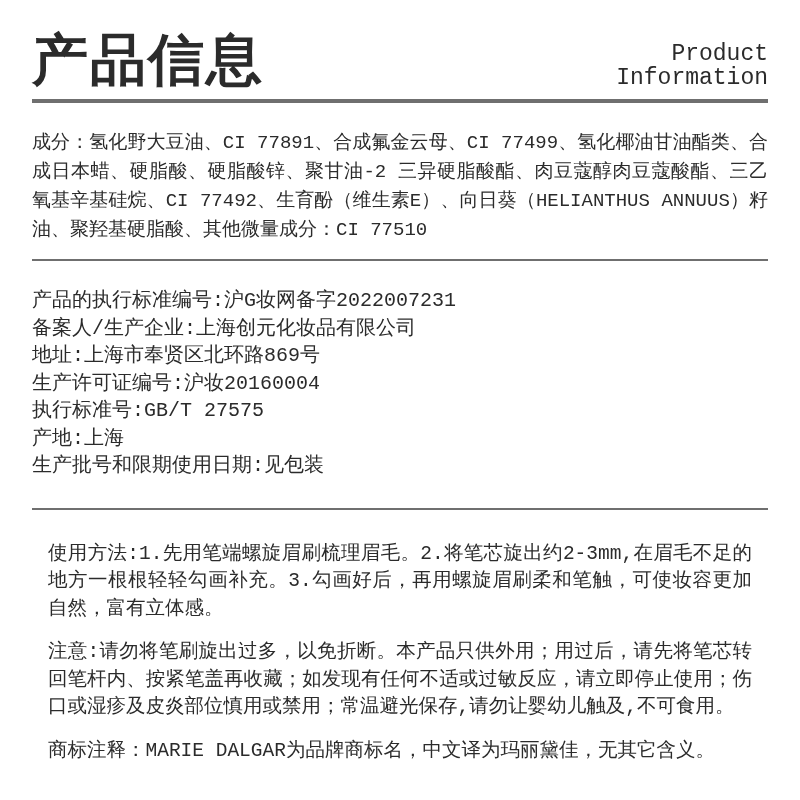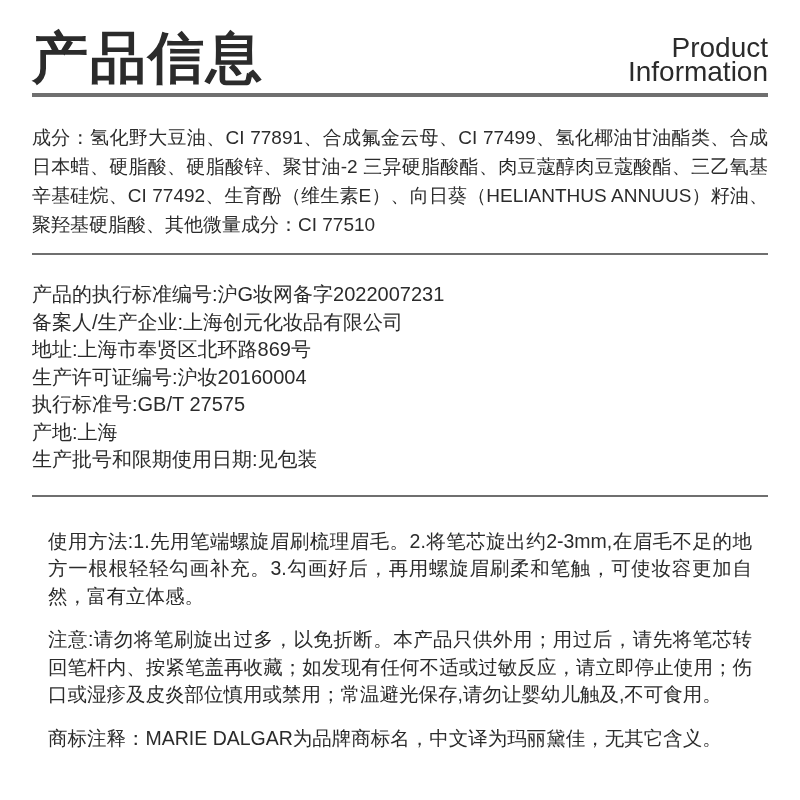--- a/index.html
+++ b/index.html
@@ -11,40 +11,41 @@
     width: 800px;
     height: 800px;
     overflow: hidden;
     font-family: "Liberation Sans", sans-serif;
     color: #2b2b2b;
   }
   .page {
     box-sizing: border-box;
     width: 800px;
     height: 800px;
-    padding: 8px 32px;
+    padding: 14px 32px;
     background: #ffffff;
+    font-family: Liberation Mono, monospace;
   }
   .header {
     display: flex;
     justify-content: space-between;
     align-items: flex-end;
     padding-top: 22px;
     padding-bottom: 7px;
   }
   .title-zh {
     font-size: 56px;
     font-weight: 600;
     line-height: 1.0;
     letter-spacing: 2px;
     white-space: nowrap;
   }
   .title-en {
     text-align: right;
-    font-size: 28px;
+    font-size: 23px;
     line-height: 24px;
     font-weight: 400;
     color: #2b2b2b;
     padding-bottom: 2px;
   }
   .divider {
     border: none;
     border-top: 2px solid #6f6f6f;
     margin: 0;
     height: 0;
@@ -61,21 +62,21 @@
   .summary-label { font-weight: 700; }
   .ingredients {
     margin-top: 26px;
     margin-bottom: 14px;
     font-size: 19px;
     line-height: 29px;
     text-align: justify;
   }
   .registration {
     margin-top: 26px;
-    margin-bottom: 21px;
+    margin-bottom: 28px;
     font-size: 20px;
     line-height: 27.5px;
   }
   .registration .reg-line { white-space: nowrap; }
   .usage {
     margin-top: 31px;
     font-size: 19.5px;
     line-height: 27.5px;
     text-align: justify;
   }

